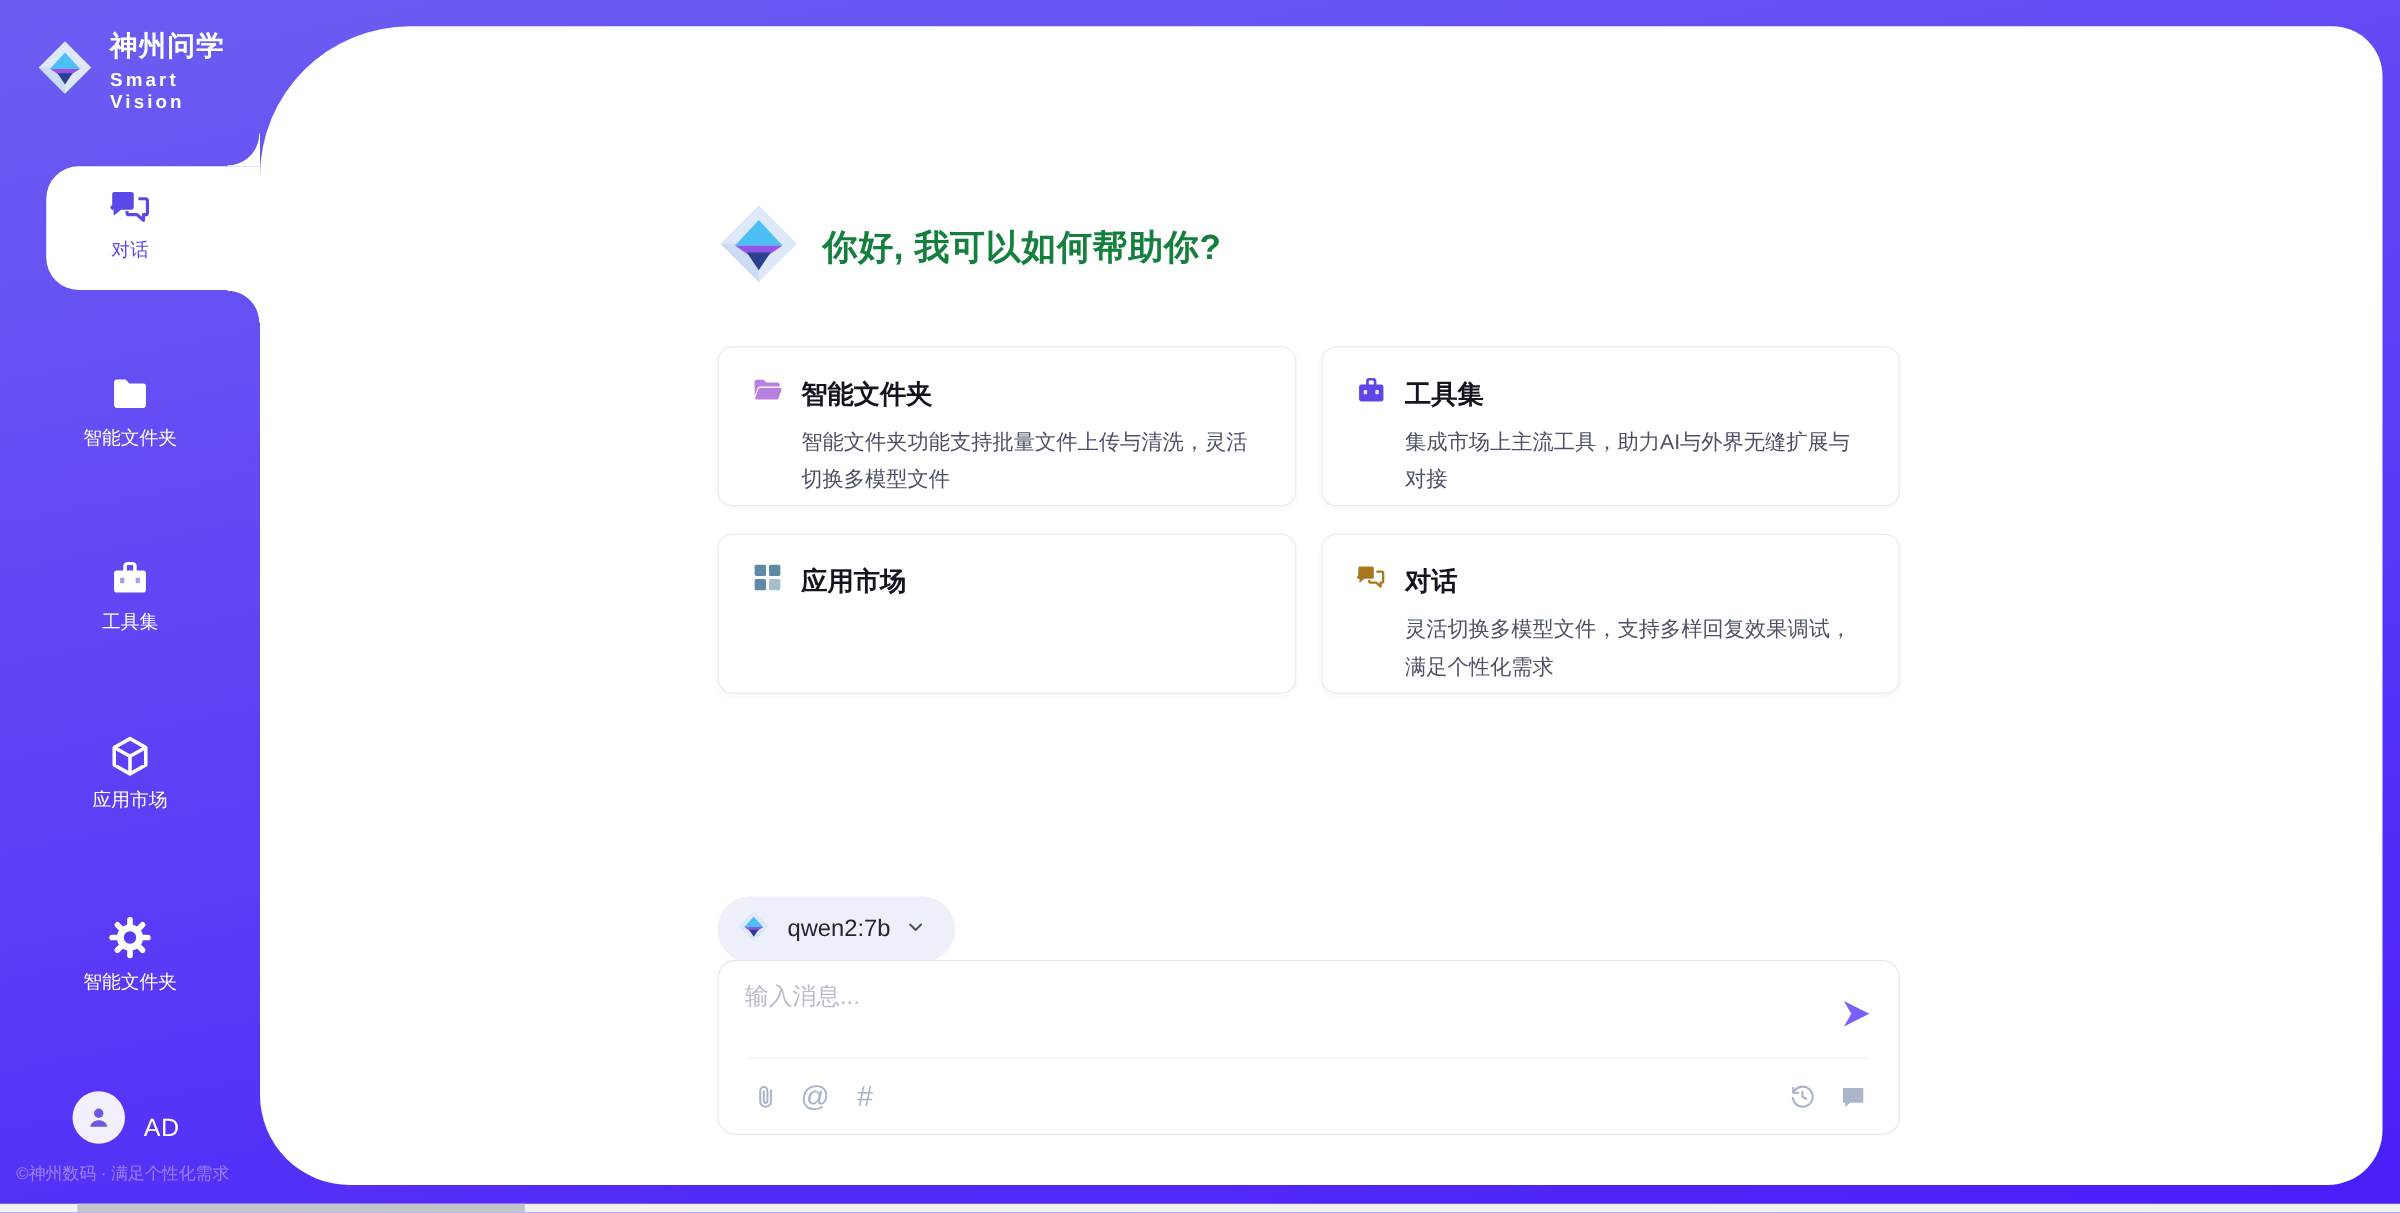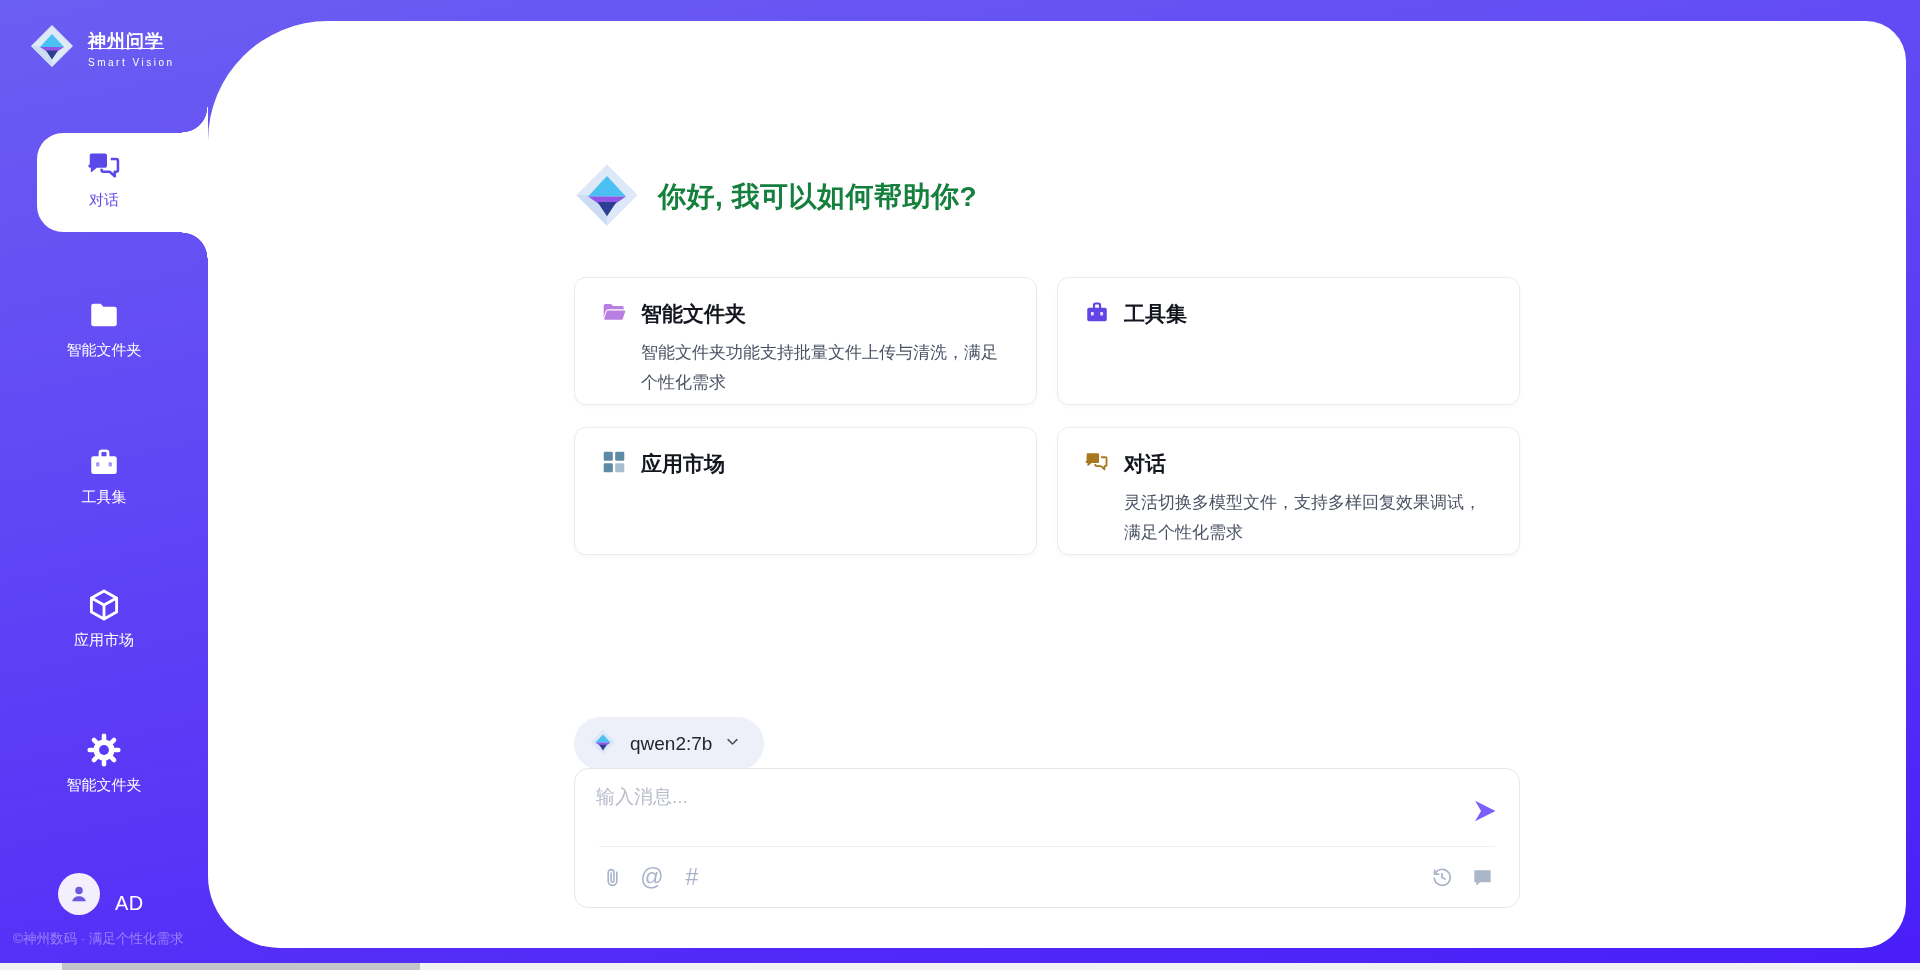--- a/index.html
+++ b/index.html
@@ -5,22 +5,22 @@
   * { margin:0; padding:0; box-sizing:border-box; }
   html,body { width:1920px; height:970px; overflow:hidden;
     font-family:"Liberation Sans","DejaVu Sans",sans-serif; }
   body { position:relative;
     background:linear-gradient(168deg,#6b5ef2 0%,#5b3bf6 55%,#4a1df9 100%); }
 
   
   .sidebar { position:absolute; left:0; top:0; width:208px; height:970px; }
   .brand { position:absolute; top:22px; left:28px; display:flex; align-items:center; gap:12px; }
   .brand-text { display:flex; flex-direction:column; }
-  .brand-title { color:#fff; font-size:18px; font-weight:700; letter-spacing:1px;text-decoration:underline; }
-  .brand-sub { color:#fff; font-size:10px; letter-spacing:2.5px; margin-top:4px; }
+  .brand-title { color:#fff; font-size:22px; font-weight:700; letter-spacing:1px; }
+  .brand-sub { color:#fff; font-size:15px; letter-spacing:2.5px; margin-top:4px;font-weight:bold; }
 
   .active-pill { position:absolute; left:37px; right:0; top:133px; height:99px;
     background:#fff; border-radius:26px 0 0 26px; }
   .fillet { position:absolute; right:0; width:26px; height:26px; }
   .fillet-top { top:107px; background:radial-gradient(circle 26px at 0 0, rgba(0,0,0,0) 25px, #fff 25.6px); }
   .fillet-bottom { top:232px; background:radial-gradient(circle 26px at 0 26px, rgba(0,0,0,0) 25px, #fff 25.6px); }
 
   .nav-row { position:absolute; left:0; width:208px; display:flex; flex-direction:column;
     align-items:center; gap:8px; cursor:pointer; }
   .nav-row .nav-label { font-size:15px; color:#fff; }
@@ -203,34 +203,35 @@
           <span>
             <svg width="26" height="26" viewBox="0 0 24 24">
               <g fill="#b97fe0">
                 <path d="M2.5 6A1.5 1.5 0 014 4.5h5.2l2 2h8.3A1.5 1.5 0 0121 8v1.4H6.5a2.1 2.1 0 00-2 1.4l-2 5.5z"></path>
                 <path d="M6.6 10.6h14.7a1 1 0 01.95 1.33l-2.15 6.2a1.4 1.4 0 01-1.32.94H3.9a1 1 0 01-.94-1.34l2.3-6.2a1.4 1.4 0 011.34-.93z"></path>
               </g>
             </svg>
           </span>
           <span class="card-title">智能文件夹</span>
         </div>
-        <div class="card-desc">智能文件夹功能支持批量文件上传与清洗，满足个性化需求</div>
+        <div class="card-desc">智能文件夹功能支持批量文件上传与清洗，灵活切换多模型文件</div>
       </div>
 
       <div class="card">
         <div class="card-head">
           <span>
             <svg width="26" height="26" viewBox="0 0 24 24">
               <path d="M8.2 8V5.6a2.4 2.4 0 012.4-2.4h2.8a2.4 2.4 0 012.4 2.4V8h3.6A1.6 1.6 0 0121 9.6v9.3a1.6 1.6 0 01-1.6 1.6H4.6A1.6 1.6 0 013 18.9V9.6A1.6 1.6 0 014.6 8h3.6zm2-2.4V8h3.6V5.6a.6.6 0 00-.6-.6h-2.4a.6.6 0 00-.6.6z" fill="#6245e6"></path>
               <rect x="6.4" y="12" width="2.6" height="3.2" rx=".6" fill="#fff" opacity=".85"></rect>
               <rect x="15" y="12" width="2.6" height="3.2" rx=".6" fill="#fff" opacity=".85"></rect>
             </svg>
           </span>
           <span class="card-title">工具集</span>
         </div>
+        <div class="card-desc">集成市场上主流工具，助力AI与外界无缝扩展与对接</div>
       </div>
 
       <div class="card">
         <div class="card-head">
           <span>
             <svg width="26" height="26" viewBox="0 0 24 24">
               <g fill="#5d8ba6">
                 <rect x="2.5" y="2.5" width="8.4" height="8.4" rx="1.2"></rect>
                 <rect x="13.1" y="2.5" width="8.4" height="8.4" rx="1.2"></rect>
                 <rect x="2.5" y="13.1" width="8.4" height="8.4" rx="1.2"></rect>

